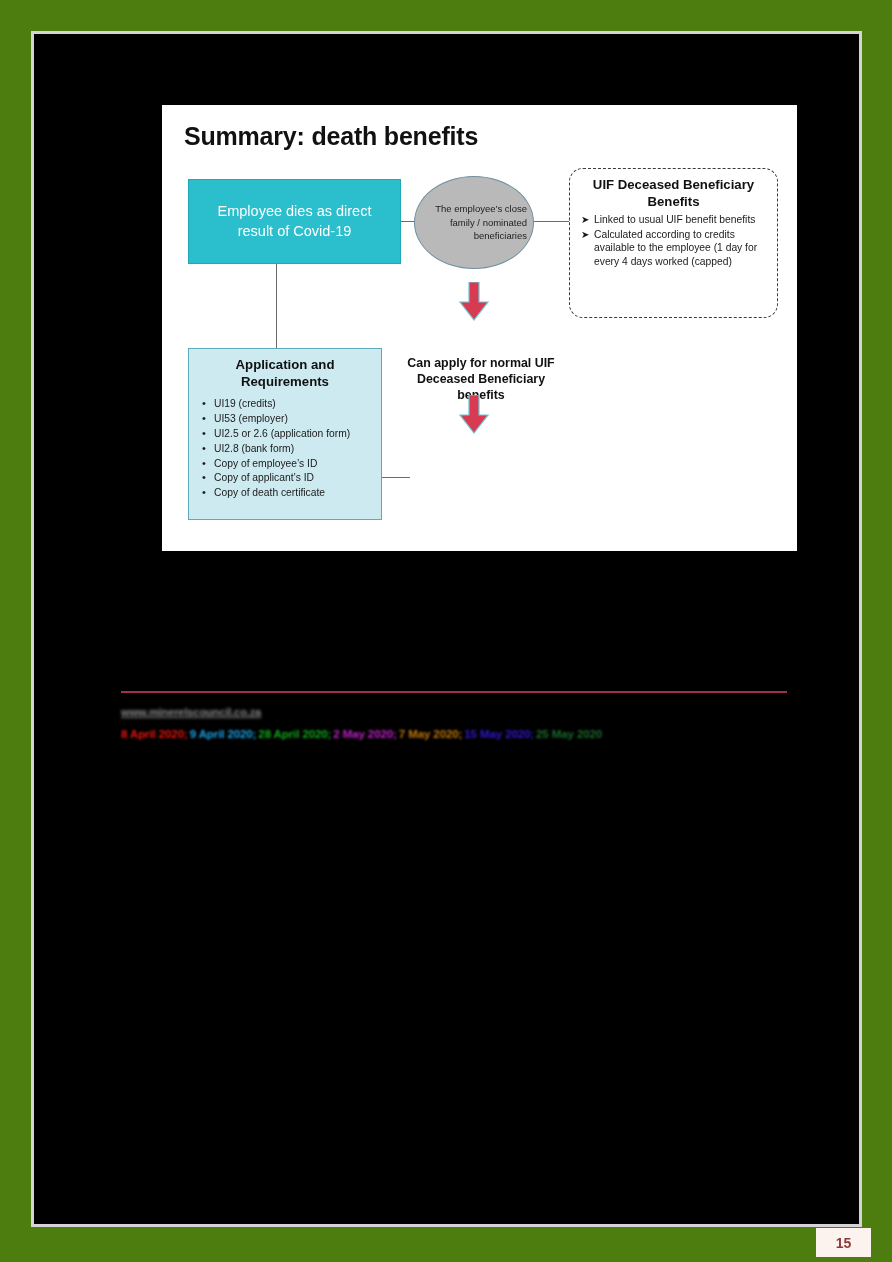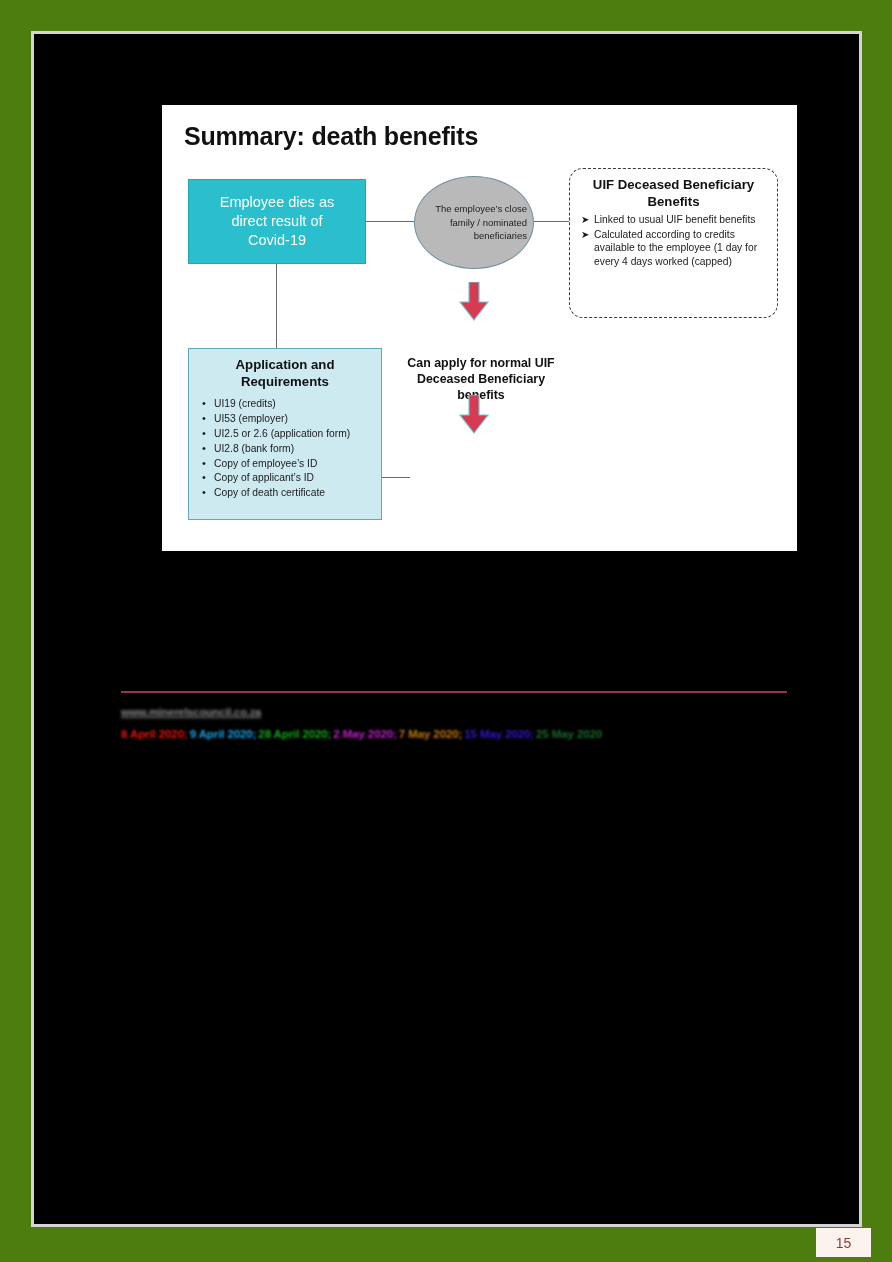--- a/index.html
+++ b/index.html
@@ -35,21 +35,21 @@
     font-size: 25px;
     font-weight: bold;
     color: #111111;
     letter-spacing: -0.2px;
   }
 
   
   .teal-box {
     position: absolute;
     left: 26px; top: 74px;
-    width: 178px; height: 85px;
+    width: 213px; height: 85px;
     background: #2bbecd;
     border: 1px solid #1fa9b8;
     color: #ffffff;
     display: flex;
     align-items: center;
     justify-content: center;
     text-align: center;
     font-size: 14.5px;
     line-height: 1.32;
     padding: 4px 20px;
@@ -205,21 +205,21 @@
   
   #page-badge {
     position: absolute;
     left: 782px; top: 1194px;
     width: 55px; height: 29px;
     background: #fdf3ee;
     display: flex;
     align-items: center;
     justify-content: center;
     font-size: 14px;
-    font-weight: normal;
+    font-weight: bold;
     color: #8b3a3a;
   }
 </style>
 </head>
 <body>
 
 <div id="page">
 
   <div id="page-frame">
 

